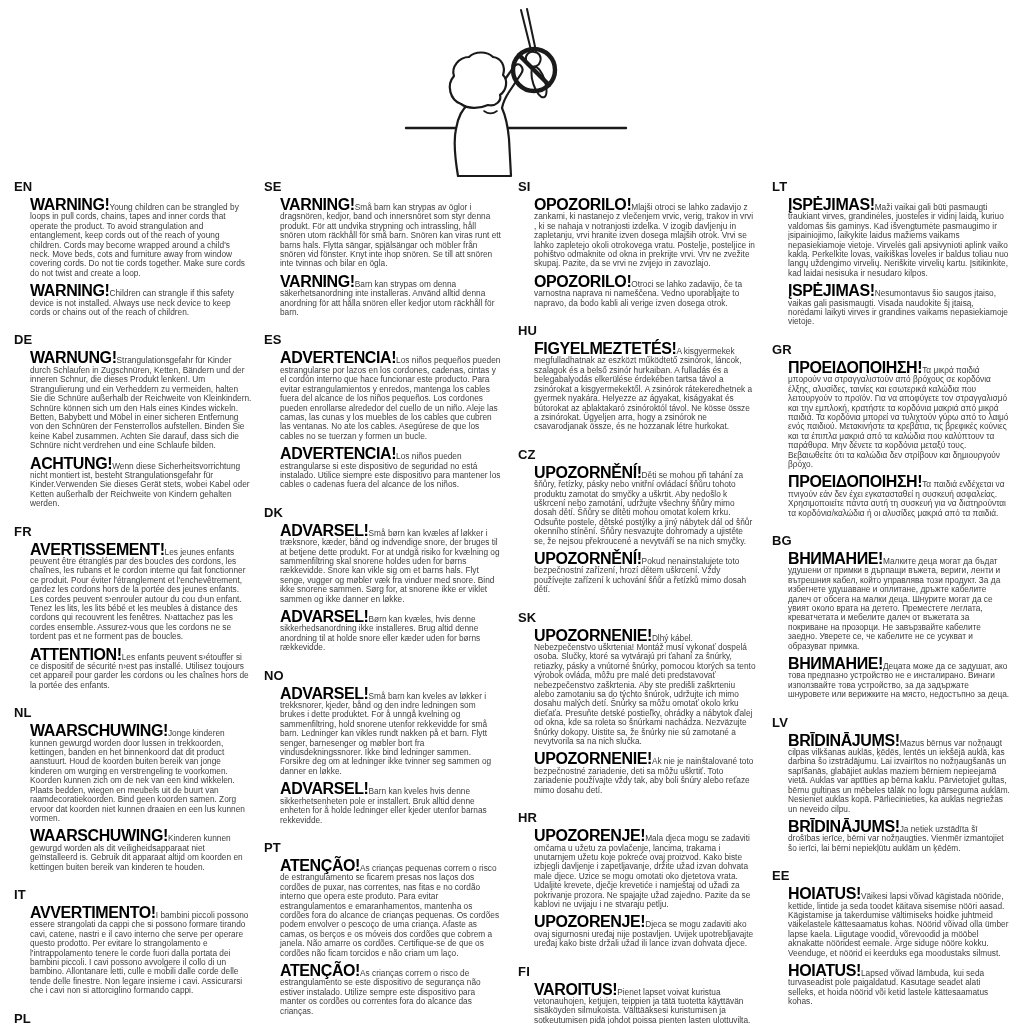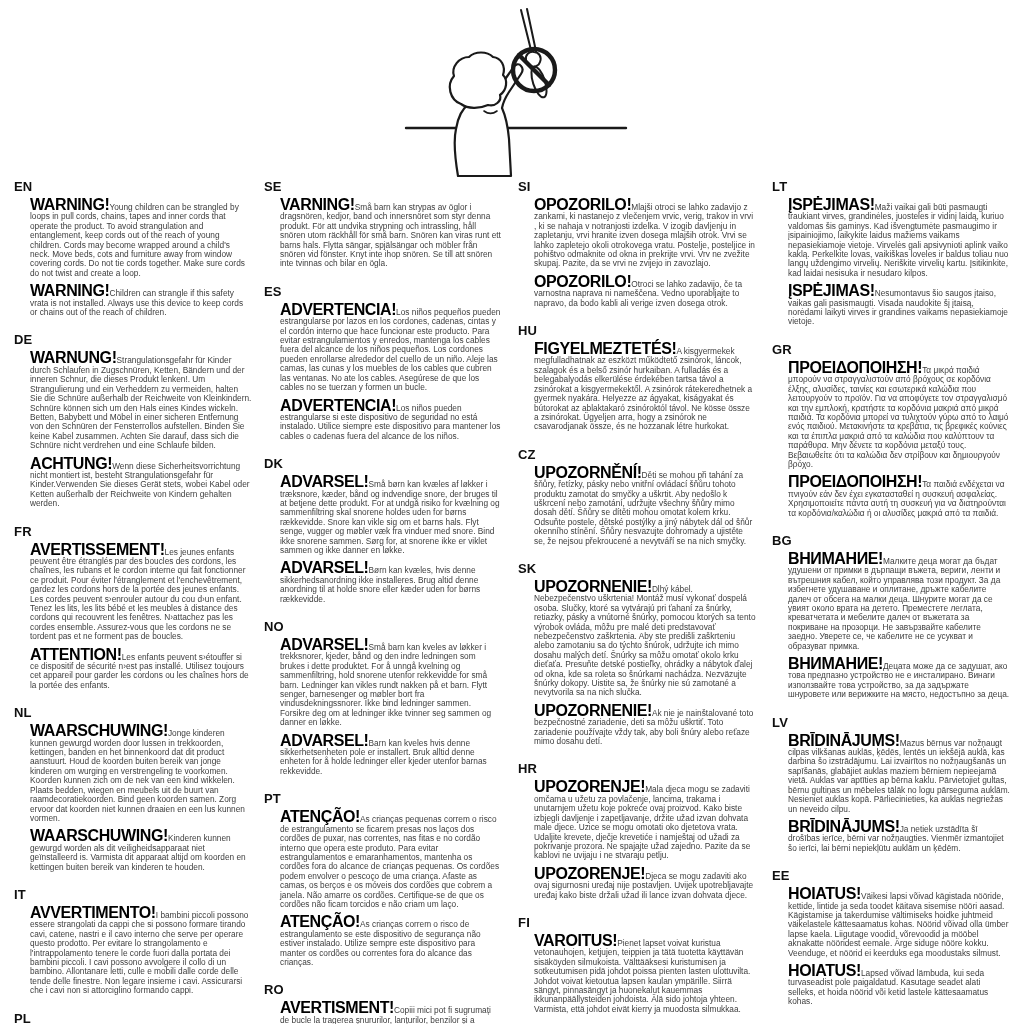--- a/index.html
+++ b/index.html
@@ -66,49 +66,50 @@
     <g>
       <circle class="ink" cx="136" cy="62" r="21" stroke-width="4.4"></circle>
       <line class="ink" x1="121" y1="47" x2="151" y2="77" stroke-width="4.4"></line>
     </g>
   </svg>
 
   <div class="col" id="column-1">
       <section class="block">
         <div class="code">EN</div>
         <p class="sec"><span class="hd">WARNING!</span><span class="tx">Young children can be strangled by loops in pull cords, chains, tapes and inner cords that operate the product. To avoid strangulation and entanglement, keep cords out of the reach of young children. Cords may become wrapped around a child's neck. Move beds, cots and furniture away from window covering cords. Do not tie cords together. Make sure cords do not twist and create a loop.</span></p>
-        <p class="sec"><span class="hd">WARNING!</span><span class="tx">Children can strangle if this safety vrata is not installed. Always use this device to keep cords or chains out of the reach of children.</span></p>
+        <p class="sec"><span class="hd">WARNING!</span><span class="tx">Children can strangle if this safety device is not installed. Always use neck device to keep cords or chains out of the reach of children.</span></p>
       </section>
       <section class="block">
         <div class="code">DE</div>
         <p class="sec"><span class="hd">WARNUNG!</span><span class="tx">Strangulationsgefahr für Kinder durch Schlaufen in Zugschnüren, Ketten, Bändern und der inneren Schnur, die dieses Produkt lenken!. Um Strangulierung und ein Verheddern zu vermeiden, halten Sie die Schnüre außerhalb der Reichweite von Kleinkindern. Schnüre können sich um den Hals eines Kindes wickeln. Betten, Babybett und Möbel in einer sicheren Entfernung von den Schnüren der Fensterrollos aufstellen. Binden Sie keine Kabel zusammen. Achten Sie darauf, dass sich die Schnüre nicht verdrehen und eine Schlaufe bilden.</span></p>
         <p class="sec"><span class="hd">ACHTUNG!</span><span class="tx">Wenn diese Sicherheitsvorrichtung nicht montiert ist, besteht Strangulationsgefahr für Kinder.Verwenden Sie dieses Gerät stets, wobei Kabel oder Ketten außerhalb der Reichweite von Kindern gehalten werden.</span></p>
       </section>
       <section class="block">
         <div class="code">FR</div>
         <p class="sec"><span class="hd">AVERTISSEMENT!</span><span class="tx">Les jeunes enfants peuvent être étranglés par des boucles des cordons, les chaînes, les rubans et le cordon interne qui fait fonctionner ce produit. Pour éviter l'étranglement et l'enchevêtrement, gardez les cordons hors de la portée des jeunes enfants. Les cordes peuvent s›enrouler autour du cou d›un enfant. Tenez les lits, les lits bébé et les meubles à distance des cordons qui recouvrent les fenêtres. N›attachez pas les cordes ensemble. Assurez-vous que les cordons ne se tordent pas et ne forment pas de boucles.</span></p>
         <p class="sec"><span class="hd">ATTENTION!</span><span class="tx">Les enfants peuvent s›étouffer si ce dispositif de sécurité n›est pas installé. Utilisez toujours cet appareil pour garder les cordons ou les chaînes hors de la portée des enfants.</span></p>
       </section>
       <section class="block">
         <div class="code">NL</div>
         <p class="sec"><span class="hd">WAARSCHUWING!</span><span class="tx">Jonge kinderen kunnen gewurgd worden door lussen in trekkoorden, kettingen, banden en het binnenkoord dat dit product aanstuurt. Houd de koorden buiten bereik van jonge kinderen om wurging en verstrengeling te voorkomen. Koorden kunnen zich om de nek van een kind wikkelen. Plaats bedden, wiegen en meubels uit de buurt van raamdecoratiekoorden. Bind geen koorden samen. Zorg ervoor dat koorden niet kunnen draaien en een lus kunnen vormen.</span></p>
-        <p class="sec"><span class="hd">WAARSCHUWING!</span><span class="tx">Kinderen kunnen gewurgd worden als dit veiligheidsapparaat niet geïnstalleerd is. Varmista dit apparaat altijd om koorden en kettingen buiten bereik van kinderen te houden.</span></p>
+        <p class="sec"><span class="hd">WAARSCHUWING!</span><span class="tx">Kinderen kunnen gewurgd worden als dit veiligheidsapparaat niet geïnstalleerd is. Gebruik dit apparaat altijd om koorden en kettingen buiten bereik van kinderen te houden.</span></p>
       </section>
       <section class="block">
         <div class="code">IT</div>
         <p class="sec"><span class="hd">AVVERTIMENTO!</span><span class="tx">I bambini piccoli possono essere strangolati da cappi che si possono formare tirando cavi, catene, nastri e il cavo interno che serve per operare questo prodotto. Per evitare lo strangolamento e l'intrappolamento tenere le corde fuori dalla portata dei bambini piccoli. I cavi possono avvolgere il collo di un bambino. Allontanare letti, culle e mobili dalle corde delle tende delle finestre. Non legare insieme i cavi. Assicurarsi che i cavi non si attorciglino formando cappi.</span></p>
       </section>
       <section class="block">
         <div class="code">PL</div>
       </section>
     </div>
   <div class="col" id="column-2">
       <section class="block">
         <div class="code">SE</div>
         <p class="sec"><span class="hd">VARNING!</span><span class="tx">Små barn kan strypas av öglor i dragsnören, kedjor, band och innersnöret som styr denna produkt. För att undvika strypning och intrassling, håll snören utom räckhåll för små barn. Snören kan viras runt ett barns hals. Flytta sängar, spjälsängar och möbler från snören vid fönster. Knyt inte ihop snören. Se till att snören inte tvinnas och bilar en ögla.</span></p>
+        <p class="sec"><span class="hd">VARNING!</span><span class="tx">Barn kan strypas om denna säkerhetsanordning inte installeras. Använd alltid denna anordning för att hålla snören eller kedjor utom räckhåll för barn.</span></p>
       </section>
       <section class="block">
         <div class="code">ES</div>
         <p class="sec"><span class="hd">ADVERTENCIA!</span><span class="tx">Los niños pequeños pueden estrangularse por lazos en los cordones, cadenas, cintas y el cordón interno que hace funcionar este producto. Para evitar estrangulamientos y enredos, mantenga los cables fuera del alcance de los niños pequeños. Los cordones pueden enrollarse alrededor del cuello de un niño. Aleje las camas, las cunas y los muebles de los cables que cubren las ventanas. No ate los cables. Asegúrese de que los cables no se tuerzan y formen un bucle.</span></p>
         <p class="sec"><span class="hd">ADVERTENCIA!</span><span class="tx">Los niños pueden estrangularse si este dispositivo de seguridad no está instalado. Utilice siempre este dispositivo para mantener los cables o cadenas fuera del alcance de los niños.</span></p>
       </section>
       <section class="block">
         <div class="code">DK</div>
         <p class="sec"><span class="hd">ADVARSEL!</span><span class="tx">Små børn kan kvæles af løkker i træksnore, kæder, bånd og indvendige snore, der bruges til at betjene dette produkt. For at undgå risiko for kvælning og sammenfiltring skal snorene holdes uden for børns rækkevidde. Snore kan vikle sig om et barns hals. Flyt senge, vugger og møbler væk fra vinduer med snore. Bind ikke snorene sammen. Sørg for, at snorene ikke er viklet sammen og ikke danner en løkke.</span></p>
         <p class="sec"><span class="hd">ADVARSEL!</span><span class="tx">Børn kan kvæles, hvis denne sikkerhedsanordning ikke installeres. Brug altid denne anordning til at holde snore eller kæder uden for børns rækkevidde.</span></p>
@@ -134,20 +135,21 @@
         <p class="sec"><span class="hd">OPOZORILO!</span><span class="tx">Mlajši otroci se lahko zadavijo z zankami, ki nastanejo z vlečenjem vrvic, verig, trakov in vrvi , ki se nahaja v notranjosti izdelka. V izogib davljenju in zapletanju, vrvi hranite izven dosega mlajših otrok. Vrvi se lahko zapletejo okoli otrokovega vratu. Postelje, posteljice in pohištvo odmaknite od okna in prekrijte vrvi. Vrv ne zvežite skupaj. Pazite, da se vrvi ne zvijejo in zavozlajo.</span></p>
         <p class="sec"><span class="hd">OPOZORILO!</span><span class="tx">Otroci se lahko zadavijo, če ta varnostna naprava ni nameščena. Vedno uporabljajte to napravo, da bodo kabli ali verige izven dosega otrok.</span></p>
       </section>
       <section class="block">
         <div class="code">HU</div>
         <p class="sec"><span class="hd">FIGYELMEZTETÉS!</span><span class="tx">A kisgyermekek megfulladhatnak az eszközt működtető zsinórok, láncok, szalagok és a belső zsinór hurkaiban. A fulladás és a belegabalyodás elkerülése érdekében tartsa távol a zsinórokat a kisgyermekektől. A zsinórok rátekeredhetnek a gyermek nyakára. Helyezze az ágyakat, kiságyakat és bútorokat az ablaktakaró zsinóroktól távol. Ne kösse össze a zsinórokat. Ügyeljen arra, hogy a zsinórok ne csavarodjanak össze, és ne hozzanak létre hurkokat.</span></p>
       </section>
       <section class="block">
         <div class="code">CZ</div>
         <p class="sec"><span class="hd">UPOZORNĚNÍ!</span><span class="tx">Děti se mohou při tahání za šňůry, řetízky, pásky nebo vnitřní ovládací šňůru tohoto produktu zamotat do smyčky a uškrtit. Aby nedošlo k uškrcení nebo zamotání, udržujte všechny šňůry mimo dosah dětí. Šňůry se dítěti mohou omotat kolem krku. Odsuňte postele, dětské postýlky a jiný nábytek dál od šňůr okenního stínění. Šňůry nesvazujte dohromady a ujistěte se, že nejsou překroucené a nevytváří se na nich smyčky.</span></p>
+        <p class="sec"><span class="hd">UPOZORNĚNÍ!</span><span class="tx">Pokud nenainstalujete toto bezpečnostní zařízení, hrozí dětem uškrcení. Vždy používejte zařízení k uchování šňůr a řetízků mimo dosah dětí.</span></p>
       </section>
       <section class="block">
         <div class="code">SK</div>
         <p class="sec"><span class="hd">UPOZORNENIE!</span><span class="tx">Dlhý kábel. Nebezpečenstvo uškrtenia! Montáž musí vykonať dospelá osoba. Slučky, ktoré sa vytvárajú pri ťahaní za šnúrky, retiazky, pásky a vnútorné šnúrky, pomocou ktorých sa tento výrobok ovláda, môžu pre malé deti predstavovať nebezpečenstvo zaškrtenia. Aby ste predišli zaškrteniu alebo zamotaniu sa do týchto šnúrok, udržujte ich mimo dosahu malých detí. Šnúrky sa môžu omotať okolo krku dieťaťa. Presuňte detské postieľky, ohrádky a nábytok ďalej od okna, kde sa roleta so šnúrkami nachádza. Nezväzujte šnúrky dokopy. Uistite sa, že šnúrky nie sú zamotané a nevytvorila sa na nich slučka.</span></p>
         <p class="sec"><span class="hd">UPOZORNENIE!</span><span class="tx">Ak nie je nainštalované toto bezpečnostné zariadenie, deti sa môžu uškrtiť. Toto zariadenie používajte vždy tak, aby boli šnúry alebo reťaze mimo dosahu detí.</span></p>
       </section>
       <section class="block">
         <div class="code">HR</div>
         <p class="sec"><span class="hd">UPOZORENJE!</span><span class="tx">Mala djeca mogu se zadaviti omčama u užetu za povlačenje, lancima, trakama i unutarnjem užetu koje pokreće ovaj proizvod. Kako biste izbjegli davljenje i zapetljavanje, držite užad izvan dohvata male djece. Uzice se mogu omotati oko djetetova vrata. Udaljite krevete, dječje krevetiće i namještaj od užadi za pokrivanje prozora. Ne spajajte užad zajedno. Pazite da se kablovi ne uvijaju i ne stvaraju petlju.</span></p>
         <p class="sec"><span class="hd">UPOZORENJE!</span><span class="tx">Djeca se mogu zadaviti ako ovaj sigurnosni uređaj nije postavljen. Uvijek upotrebljavajte uređaj kako biste držali užad ili lance izvan dohvata djece.</span></p>

